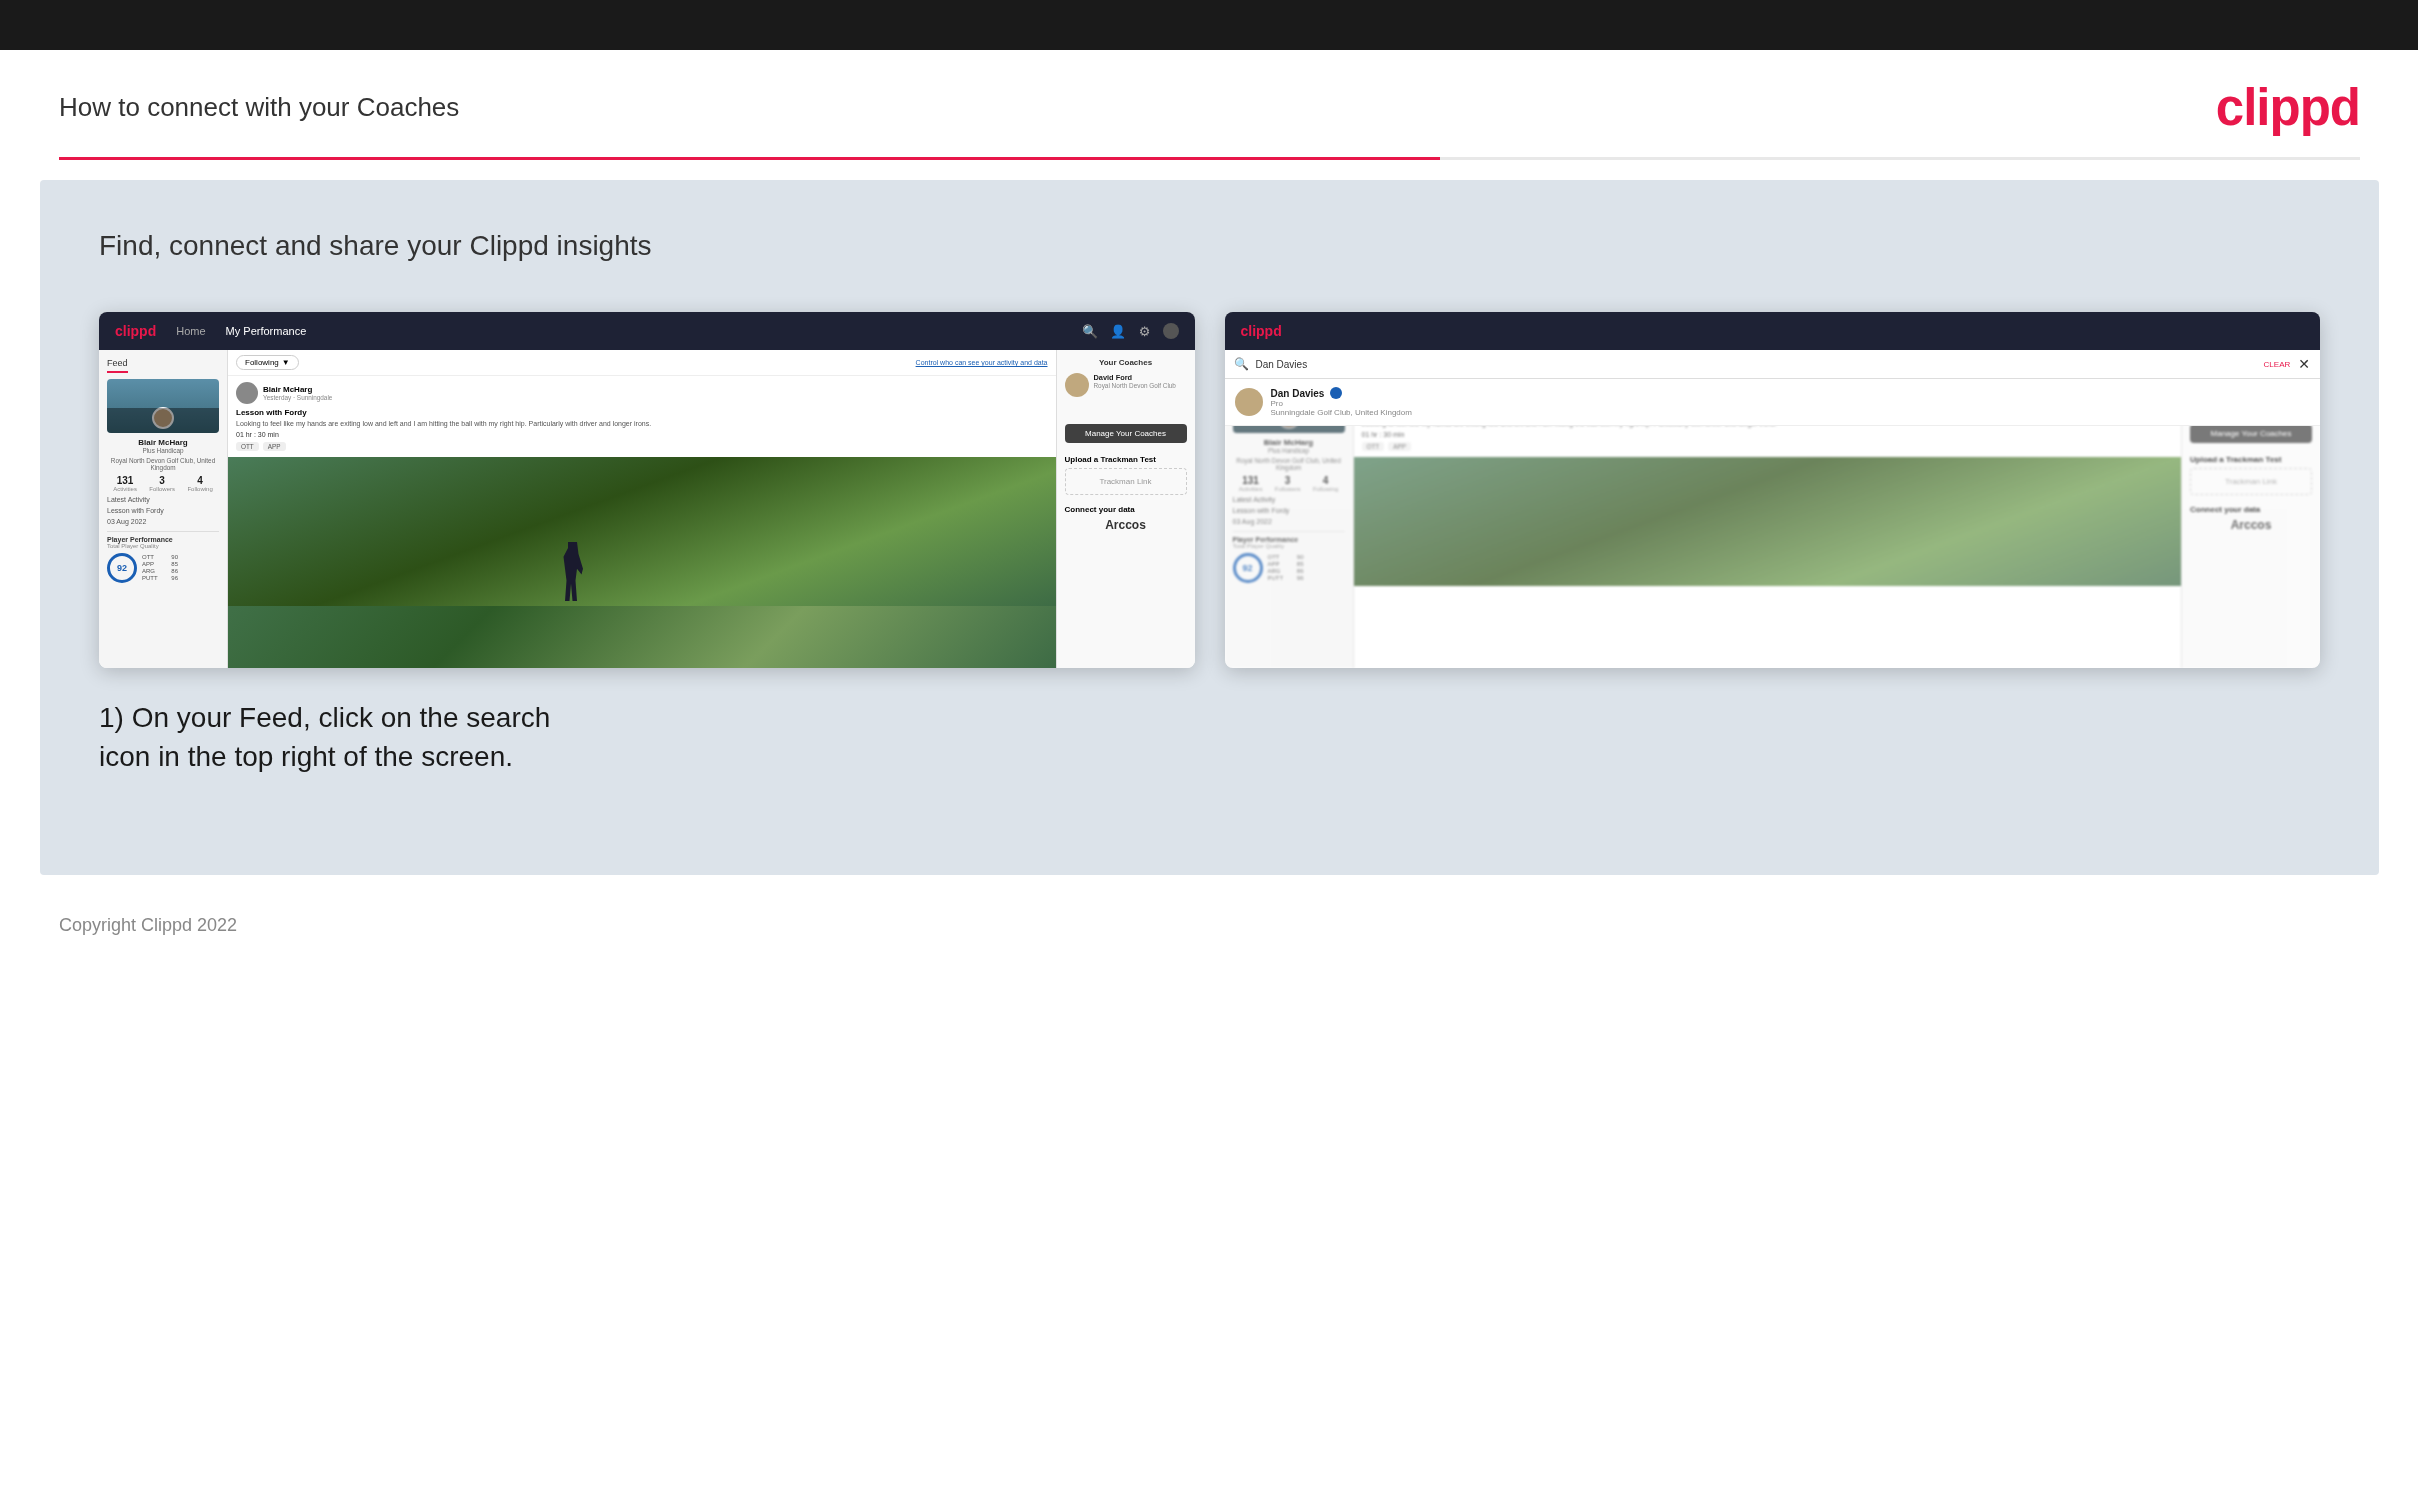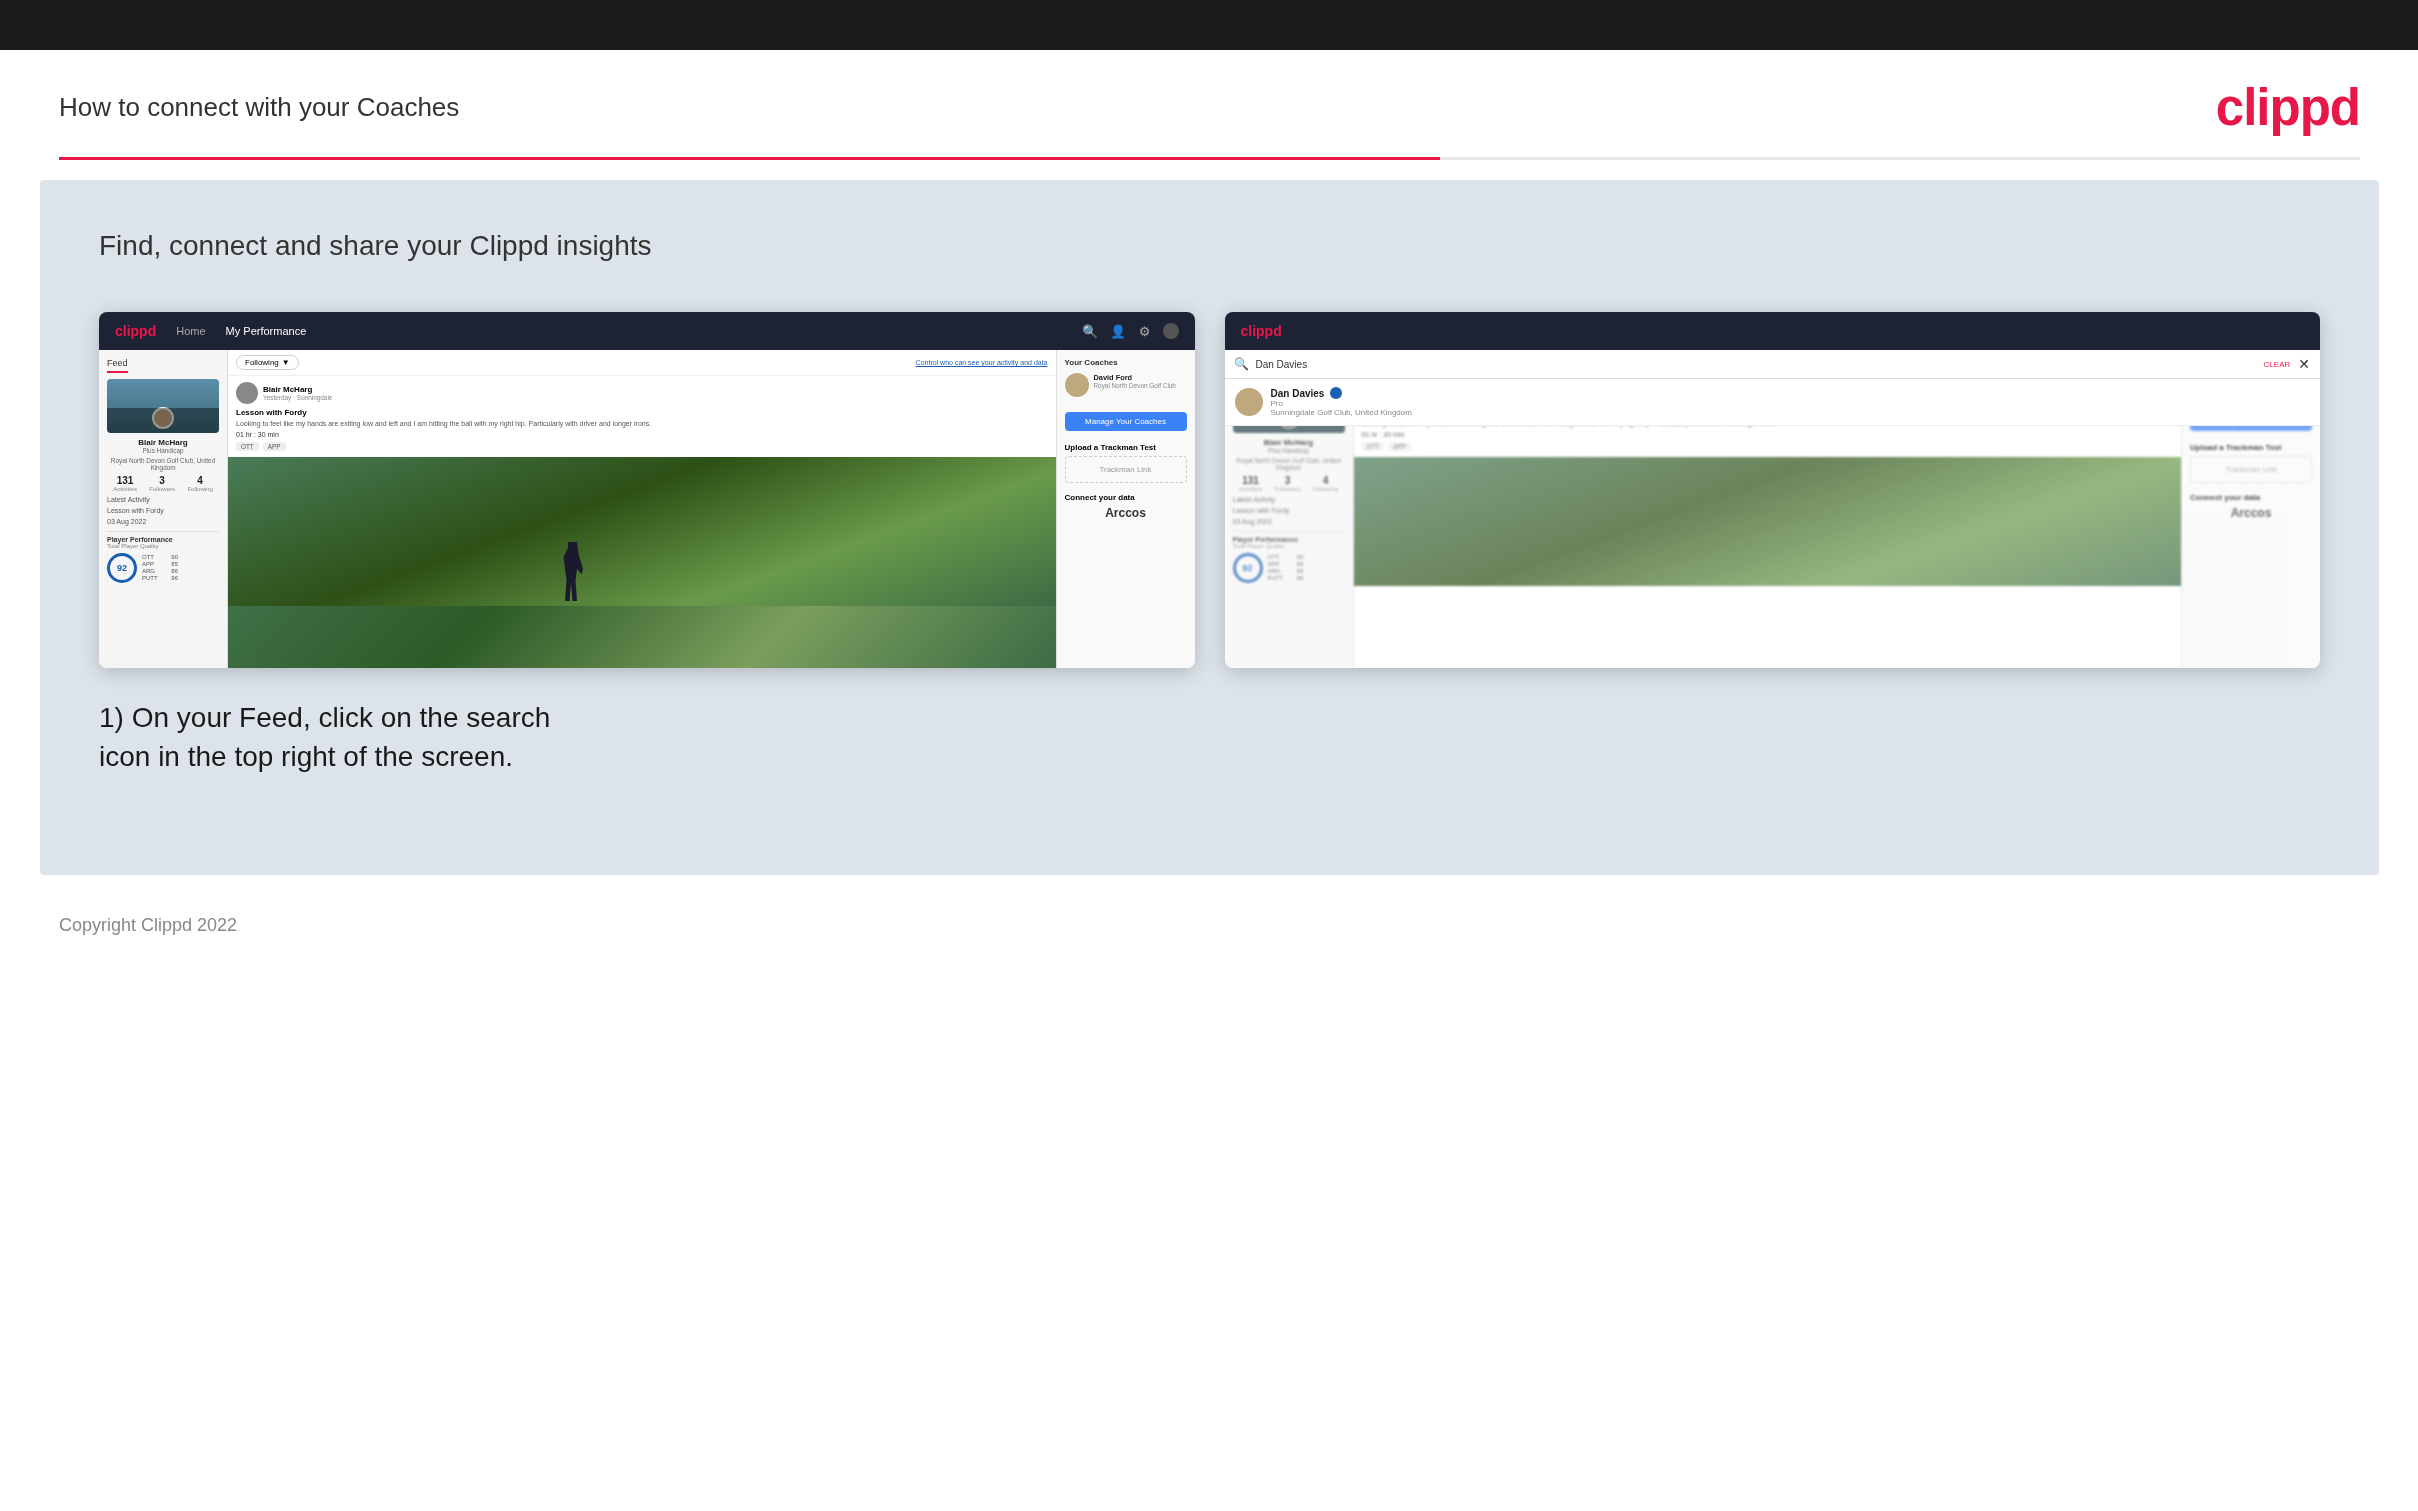--- a/index.html
+++ b/index.html
@@ -337,20 +337,21 @@
       width: 139px;
       background: #f9f9f9;
       border-left: 1px solid #ddd;
       padding: 8px;
     }
     .coaches-title {
       font-size: 8px;
       font-weight: 700;
       color: #333;
       margin-bottom: 6px;
+      text-align: center;
     }
     .coach-card {
       display: flex;
       align-items: flex-start;
       gap: 5px;
       margin-bottom: 6px;
     }
     .coach-avatar {
       width: 24px;
       height: 24px;
@@ -361,29 +362,29 @@
     .coach-name {
       font-size: 7.4px;
       font-weight: 600;
       color: #1a1a1a;
     }
     .coach-club {
       font-size: 6.4px;
       color: #888;
     }
     .manage-coaches-btn {
-      background: #3b82f6;
+      background: #404040;
       color: #fff;
       border: none;
       border-radius: 4px;
       padding: 5px 8px;
       font-size: 8px;
       width: 100%;
       cursor: pointer;
-      margin-top: 9px;
+      margin-top: 21px;
     }
     .upload-trackman {
       margin-top: 12px;
     }
     .upload-title {
       font-size: 8px;
       font-weight: 600;
       margin-bottom: 4px;
     }
     .trackman-box {

